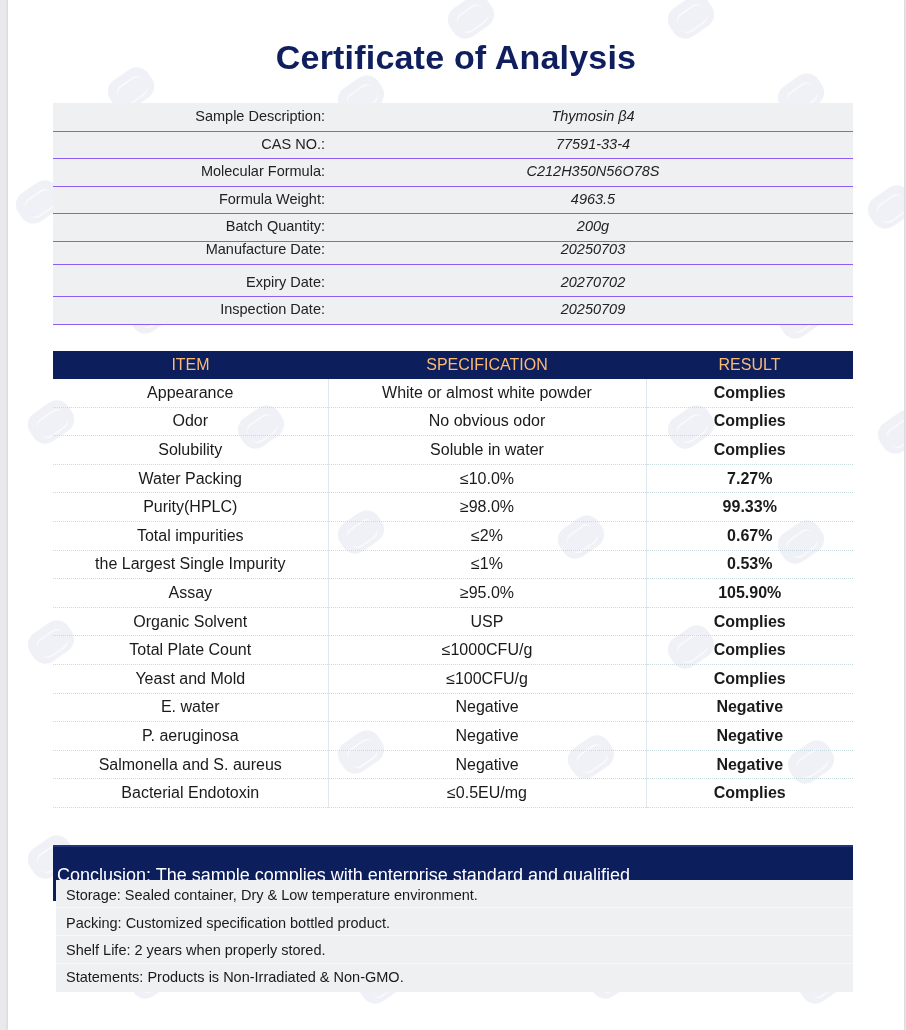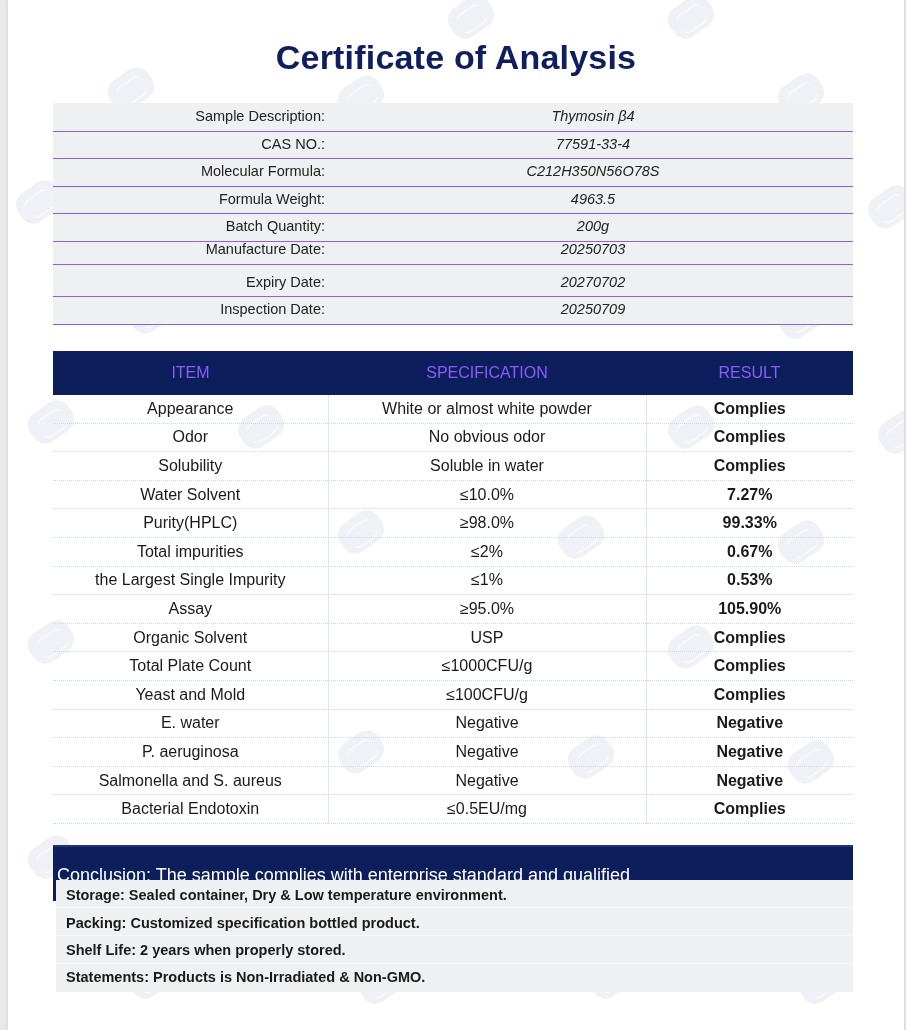--- a/index.html
+++ b/index.html
@@ -47,43 +47,43 @@
   }
   .info-value {
     position: absolute; left: 385px; width: 310px; top: 5px; text-align: center;
     font-style: italic; white-space: nowrap;
   }
   .tbl {
     position: absolute; left: 45px; top: 351px; width: 800px;
     border-collapse: collapse; table-layout: fixed;
   }
   .tbl th {
-    background: #0c1e5c; color: #8b5cf6; font-weight: normal;
-    font-size: 16px; height: 44px; padding: 0;
+    background: #0c1e5c; color: #fdba74; font-weight: normal;
+    font-size: 16px; height: 28px; padding: 0;
   }
   .tbl td {
     height: 27.6px; padding: 0; text-align: center; font-size: 16px; color: #1a1a1a;
     border-bottom: 1px dotted #c9d9e0;
     border-right: 1px solid #dfe8ec;
     white-space: nowrap;
   }
   .tbl td:last-child { border-right: none; font-weight: bold; }
   .conclusion {
     position: absolute; left: 45px; top: 797px; width: 800px; height: 56px;
     background: #0c1e5c; color: #fff;
     font-size: 18px; line-height: 56px; padding-left: 4px; box-sizing: border-box;
     border-top: 2px solid #22357a;
     margin-top: 48px;
   }
   .notes {
     position: absolute; left: 48px; top: 880px; width: 797px; height: 112px;
     background: #eef0f1;
   }
   .note {
-    position: absolute; left: 10px; font-size: 14.5px; color: #1a1a1a; white-space: nowrap; font-weight: bold;
+    position: absolute; left: 10px; font-size: 14.5px; color: #1a1a1a; white-space: nowrap;
   }
   .note-line {
     position: absolute; left: 0; width: 797px; height: 1px; background: #f7f8f8;
   }
 </style>
 </head>
 <body>
 
 <div class="page">
 
@@ -178,21 +178,21 @@
           <td>Odor</td>
           <td>No obvious odor</td>
           <td>Complies</td>
         </tr>
       <tr>
           <td>Solubility</td>
           <td>Soluble in water</td>
           <td>Complies</td>
         </tr>
       <tr>
-          <td>Water Solvent</td>
+          <td>Water Packing</td>
           <td>≤10.0%</td>
           <td>7.27%</td>
         </tr>
       <tr>
           <td>Purity(HPLC)</td>
           <td>≥98.0%</td>
           <td>99.33%</td>
         </tr>
       <tr>
           <td>Total impurities</td>

